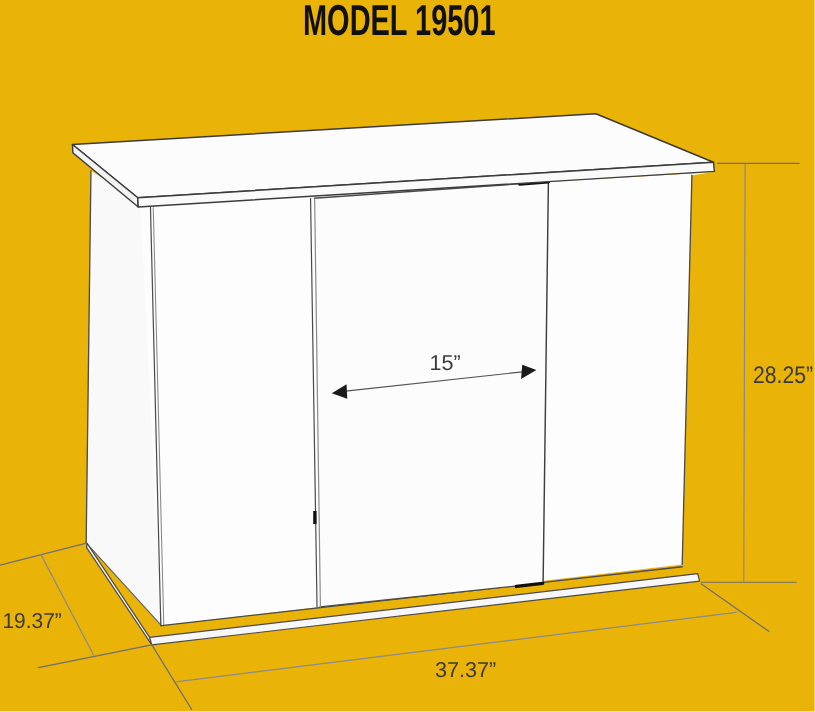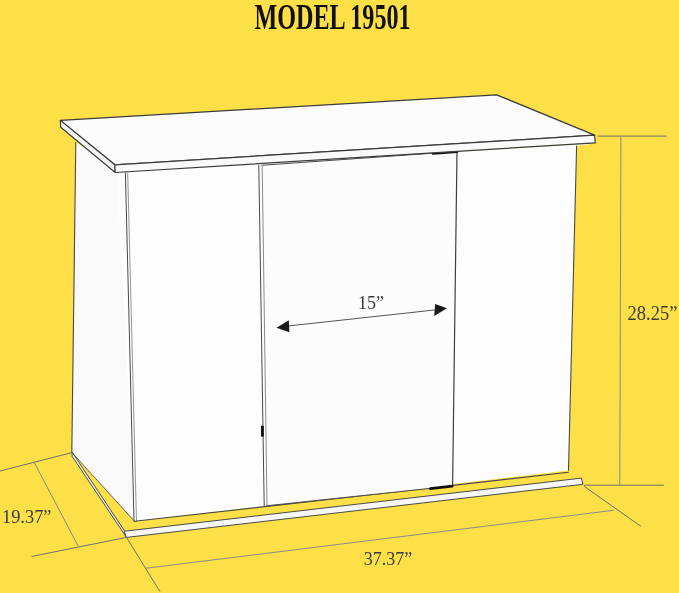--- a/index.html
+++ b/index.html
@@ -1,17 +1,17 @@
 <!DOCTYPE html>
 <html><head>
 <meta charset="utf-8">
 <style>
   html,body{margin:0;padding:0;background:#ffffff;}
-  .page{position:relative;width:679px;height:593px;background:#fde047;overflow:hidden;
-        font-family:Liberation Serif, serif;}
+  .page{position:relative;width:679px;height:593px;background:#eab308;overflow:hidden;
+        font-family:Liberation Sans, sans-serif;}
   .title{position:absolute;top:-4.5px;left:-7px;width:679px;text-align:center;
          font-weight:bold;font-size:36px;color:#111;letter-spacing:0px;}
   .title span{display:inline-block;transform:scaleX(0.67);transform-origin:50% 50%;
               white-space:nowrap;}
 </style>
 </head>
 <body>
 <div class="page">
 
   <div class="title"><span>MODEL 19501</span></div>

